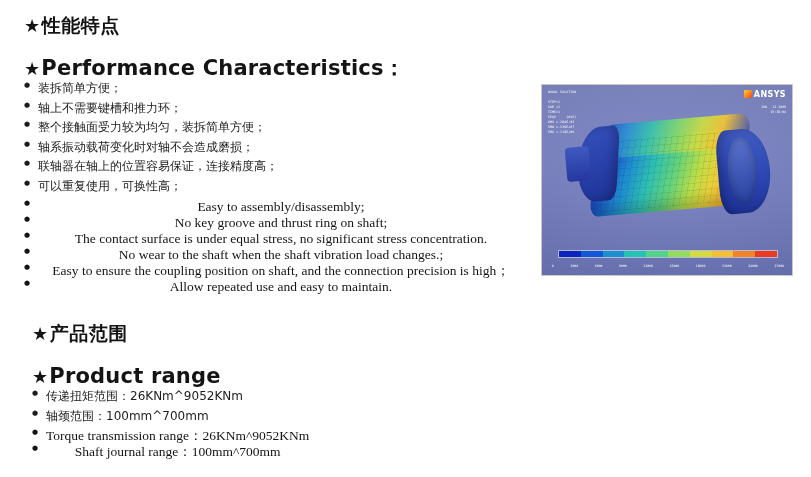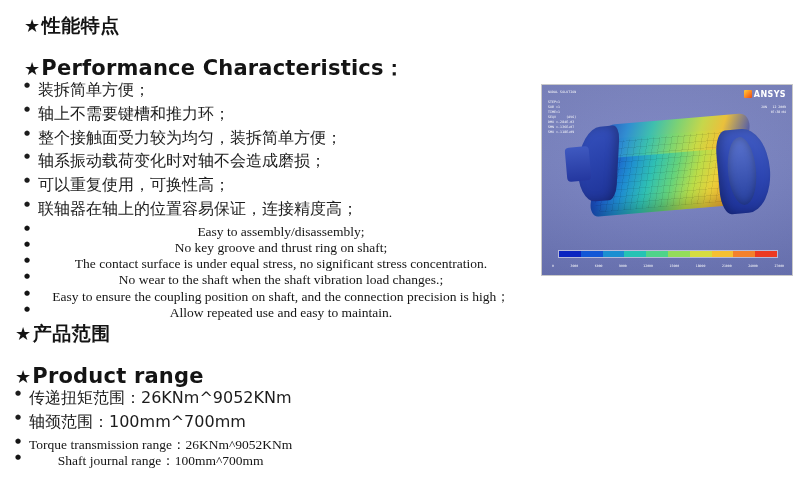--- a/index.html
+++ b/index.html
@@ -63,21 +63,21 @@
     content: "●";
     position: absolute;
     left: 0;
     top: 0;
     font-size: 7px;
     line-height: inherit;
   }
 
   .list-cn li {
     font-family: "DejaVu Sans", sans-serif;
-    font-size: 16px;
+    font-size: 12px;
     color: #1c1c1c;
     margin-bottom: 7px;
   }
   .list-cn li::before { top: 1px; }
 
   .list-en li {
     font-family: "Liberation Serif", serif;
     font-size: 13.5px;
     color: #141414;
     margin-bottom: 2px;
@@ -243,21 +243,21 @@
     bottom: 7px;
     width: 232px;
     display: flex;
     justify-content: space-between;
     font-family: "DejaVu Sans Mono", monospace;
     font-size: 3.2px;
     color: #ffffff;
   }
 
   
-  .sec2 { position: absolute; left: 15px; top: 322px; }
+  .sec2 { position: absolute; left: 32px; top: 322px; }
   .sec2-list-cn { margin-top: 16px; }
   .sec2-list-en { margin-top: 12px; }
 </style>
 </head>
 <body>
 
 <div class="page">
 
   <div class="sec1">
 
@@ -265,22 +265,22 @@
       <div class="heading-cn"><span class="star">★</span><span>性能特点</span></div>
       <div class="heading-en"><span class="star">★</span><span>Performance Characteristics：</span></div>
     </div>
 
     <div class="sec1-text">
       <ul class="bullets list-cn sec1-cn-list">
         <li>装拆简单方便；</li>
         <li>轴上不需要键槽和推力环；</li>
         <li>整个接触面受力较为均匀，装拆简单方便；</li>
         <li>轴系振动载荷变化时对轴不会造成磨损；</li>
+        <li>联轴器在轴上的位置容易保证，连接精度高；</li>
         <li>可以重复使用，可换性高；</li>
-        <li>联轴器在轴上的位置容易保证，连接精度高；</li>
       </ul>
 
       <ul class="bullets list-en sec1-en-list">
         <li>Easy to assembly/disassembly;</li>
         <li>No key groove and thrust ring on shaft;</li>
         <li>The contact surface is under equal stress, no significant stress concentration.</li>
         <li>No wear to the shaft when the shaft vibration load changes.;</li>
         <li>Easy to ensure the coupling position on shaft, and the connection precision is high；</li>
         <li>Allow repeated use and easy to maintain.</li>
       </ul>

